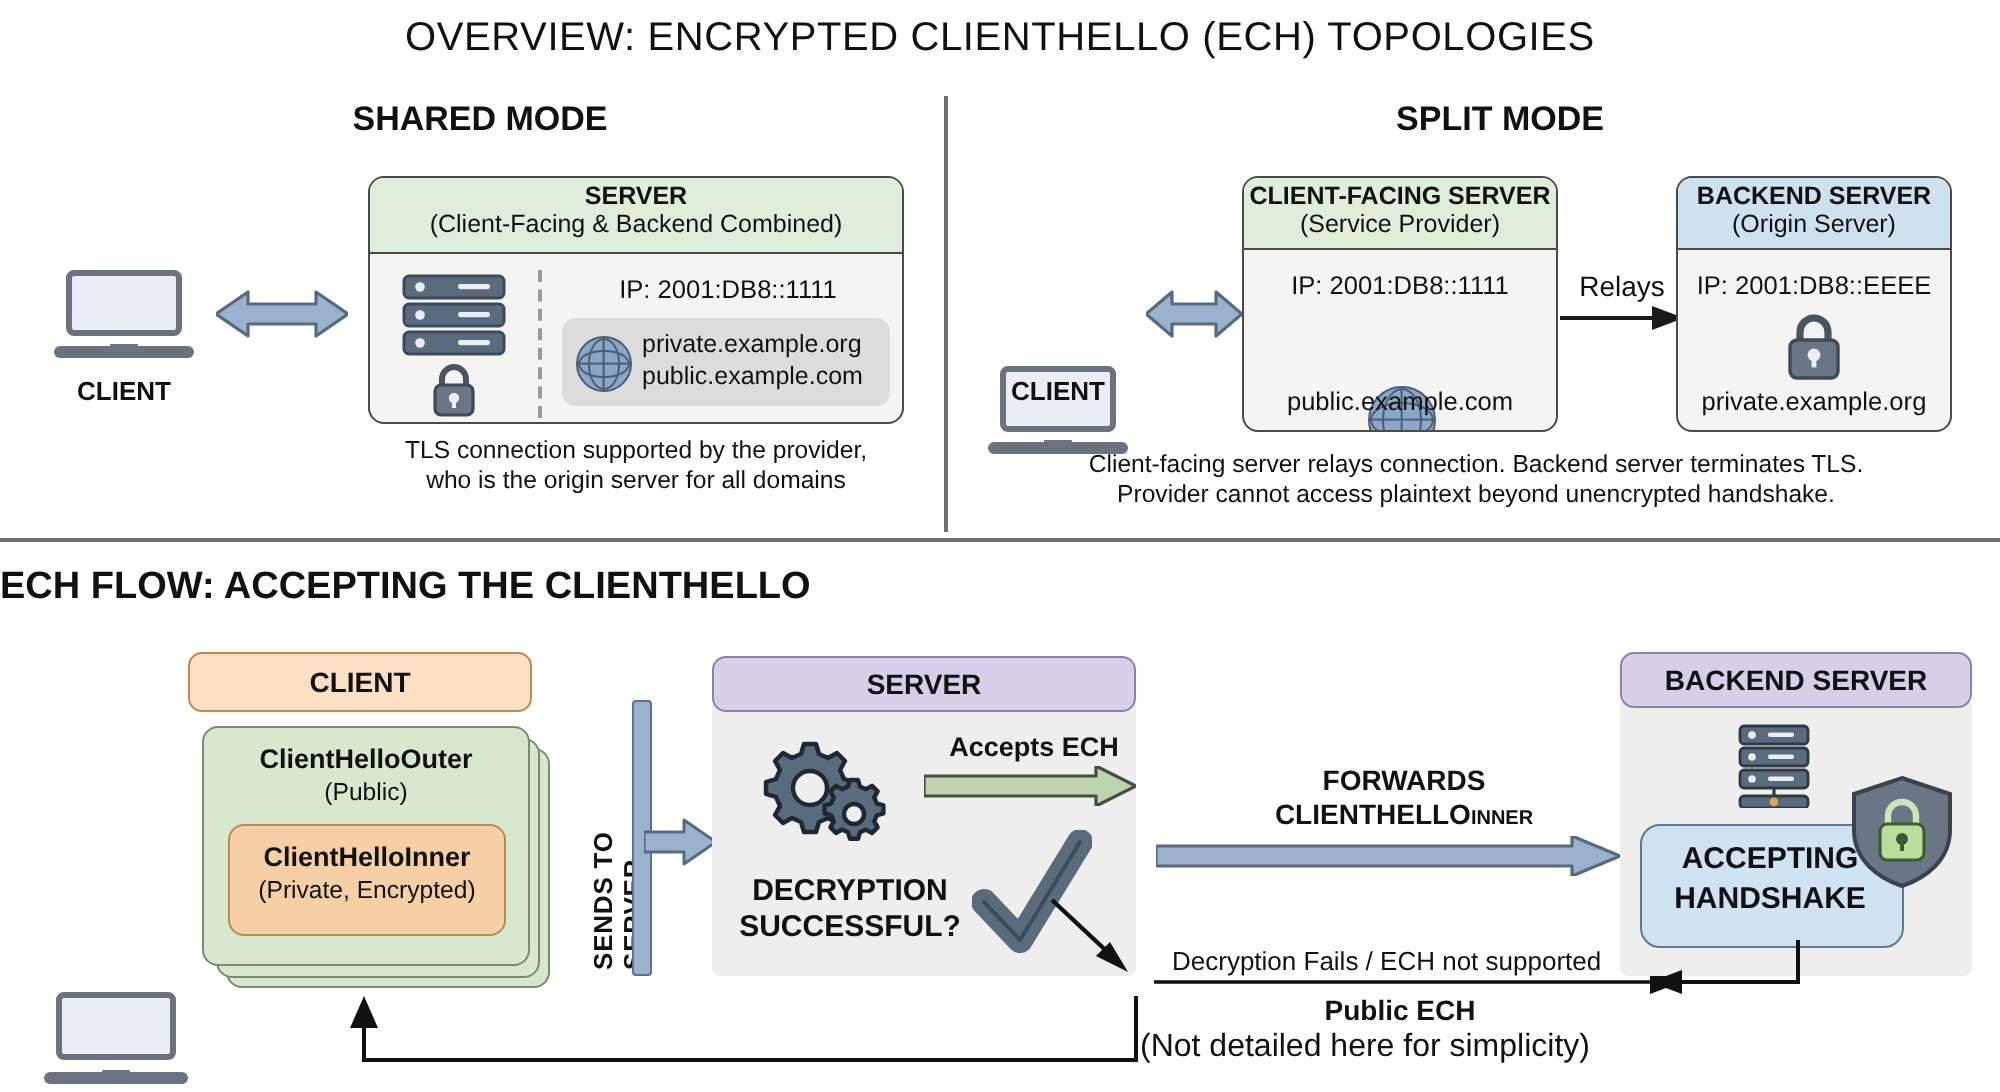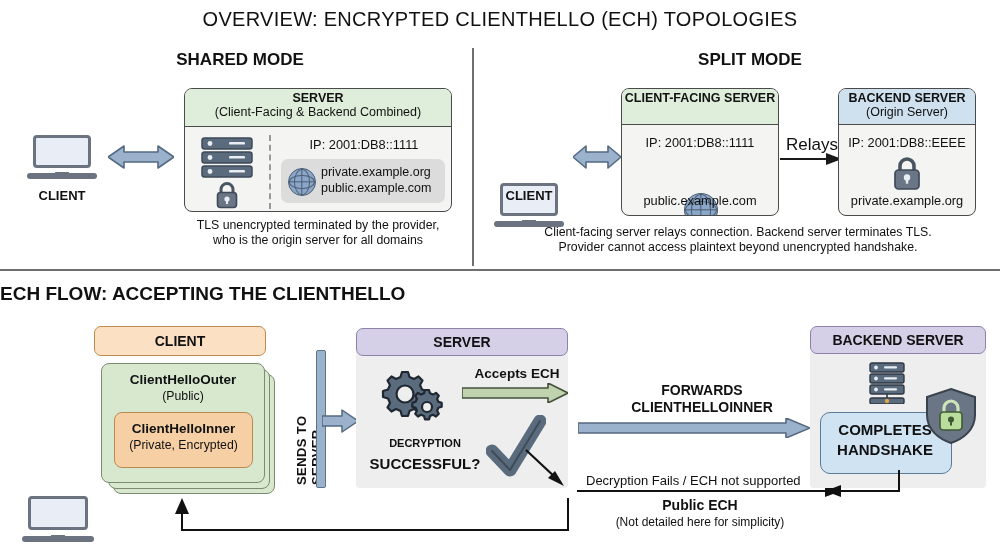--- a/index.html
+++ b/index.html
@@ -10,21 +10,21 @@
   .modetitle{font-size:17px;font-weight:bold;text-align:center;}
   .divv{background:#6f6f6f;}
   .box{border:1.6px solid #4a4a4a;border-radius:8px;box-sizing:border-box;background:#f4f4f2;overflow:hidden;}
   .boxhead{text-align:center;border-bottom:1.5px solid #4a4a4a;box-sizing:border-box;padding:2px 0 3px;}
   .boxhead .h1{font-size:12.5px;font-weight:bold;line-height:14px;}
   .boxhead .h2{font-size:12.5px;line-height:14px;}
   .green{background:#dfeedb;}
   .blue{background:#cfe0ee;}
   .purple{background:#d6cfe8;}
   .orange{background:#fbe0c3;}
-  .small{font-size:17px;}
+  .small{font-size:14px;}
   .cap{font-size:12.3px;text-align:center;line-height:15px;}
   .clabel{font-size:13px;font-weight:bold;text-align:center;}
   
   .laptop{position:relative;}
   .lt-screen{position:absolute;left:8%;top:4%;width:84%;height:68%;border:3px solid #6b7280;border-radius:4px;background:#e8edf6;box-sizing:border-box;}
   .lt-base{position:absolute;left:0;bottom:4%;width:100%;height:12%;background:#6b7280;border-radius:3px;}
   .lt-notch{position:absolute;left:40%;bottom:12%;width:20%;height:6%;background:#6b7280;border-radius:0 0 3px 3px;}
   
   .dash{border-left:2px dashed #9a9a9a;}
   .globe{border-radius:50%;background:#8aa6c8;border:1.5px solid #4d5d73;position:relative;overflow:hidden;}
@@ -102,39 +102,40 @@
   <div class="abs dompill" style="left:96px;top:70px;width:164px;height:44px;">
     <div class="abs globe" style="left:7px;top:9px;width:26px;height:26px;">
         <i></i>
         <u></u>
       </div>
     <div class="abs domtxt" style="left:40px;top:6px;">private.example.org</div>
     <div class="abs domtxt" style="left:40px;top:22px;">public.example.com</div>
   </div>
 </div>
 
-<div class="abs cap" style="left:160px;top:218px;width:316px;">TLS unencrypted terminated by the provider,</div>
+<div class="abs cap" style="left:160px;top:218px;width:316px;">TLS connection supported by the provider,</div>
 <div class="abs cap" style="left:160px;top:233px;width:316px;">who is the origin server for all domains</div>
 
 <div class="abs modetitle" style="left:650px;top:50px;width:200px;">SPLIT MODE</div>
 
 <div class="abs laptop" style="left:494px;top:133px;width:70px;height:48px;">
   <div class="lt-screen"></div>
     <div class="lt-notch"></div>
     <div class="lt-base"></div>
 </div>
 <div class="abs clabel" style="left:489px;top:188px;width:80px;">CLIENT</div>
 
 <svg class="abs" style="left:573px;top:143px;" width="48" height="28" viewBox="0 0 48 28">
   <polygon points="0,14 13,3 13,9 35,9 35,3 48,14 35,25 35,19 13,19 13,25" fill="#9bb2cc" stroke="#566a80" stroke-width="1.6" stroke-linejoin="round"></polygon>
 </svg>
 
 <div class="abs box" style="left:621px;top:88px;width:158px;height:128px;">
   <div class="boxhead green" style="height:36px;">
     <div class="h1">CLIENT-FACING SERVER</div>
+    <div class="h2">(Service Provider)</div>
   </div>
   <div class="abs ipline" style="left:0;top:46px;width:156px;">IP: 2001:DB8::1111</div>
   <div class="abs globe" style="left:62px;top:68px;width:32px;height:32px;">
       <i></i>
       <u></u>
     </div>
   <div class="abs ipline" style="left:0;top:104px;width:156px;">public.example.com</div>
 </div>
 
 <div class="abs small" style="left:786px;top:135px;width:50px;text-align:center;">Relays</div>
@@ -200,49 +201,49 @@
     <path d="M55 32 l4 0 1 3.3 3 1.3 3-1.7 2.8 2.8 -1.7 3 1.3 3 3.3 1 0 4 -3.3 1 -1.3 3 1.7 3 -2.8 2.8 -3-1.7 -3 1.3 -1 3.3 -4 0 -1-3.3 -3-1.3 -3 1.7 -2.8-2.8 1.7-3 -1.3-3 -3.3-1 0-4 3.3-1 1.3-3 -1.7-3 2.8-2.8 3 1.7 3-1.3z" transform="translate(-6,-8)"></path>
     <circle cx="51" cy="41" r="5" fill="#efeeee"></circle>
   </g>
 </svg>
 
 <div class="abs" style="left:462px;top:366px;width:110px;font-weight:bold;font-size:13.5px;text-align:center;">Accepts ECH</div>
 <svg class="abs" style="left:462px;top:383px;" width="106" height="20" viewBox="0 0 106 20">
   <polygon points="0,5 86,5 86,0 106,10 86,20 86,15 0,15" fill="#bed3ae" stroke="#46503c" stroke-width="1.6" stroke-linejoin="round"></polygon>
 </svg>
 
-<div class="abs" style="left:366px;top:437px;width:118px;font-weight:bold;font-size:11px;text-align:center;">DECRYPTION</div>
+<div class="abs" style="left:366px;top:437px;width:118px;font-weight:bold;font-size:15px;text-align:center;">DECRYPTION</div>
 <div class="abs" style="left:366px;top:455px;width:118px;font-weight:bold;font-size:15px;text-align:center;">SUCCESSFUL?</div>
 
 <svg class="abs" style="left:486px;top:415px;" width="60" height="62" viewBox="0 0 60 62">
   <path d="M6 36 L24 55 L54 6" fill="none" stroke="#5a6b7d" stroke-width="13" stroke-linecap="round" stroke-linejoin="round"></path>
   <path d="M6 36 L24 55 L54 6" fill="none" stroke="#2b323a" stroke-width="2" stroke-linecap="round" stroke-linejoin="round" opacity=".55"></path>
 </svg>
 
 <svg class="abs" style="left:524px;top:448px;" width="46" height="44" viewBox="0 0 46 44">
   <line x1="2" y1="2" x2="33" y2="31" stroke="#111" stroke-width="2.2"></line>
   <polygon points="40,38 24,30 31,23" fill="#111"></polygon>
 </svg>
 
 <div class="abs" style="left:592px;top:382px;width:220px;font-weight:bold;font-size:14px;text-align:center;">FORWARDS</div>
 <div class="abs" style="left:592px;top:399px;width:220px;font-weight:bold;font-size:14px;text-align:center;">
-  <span>CLIENTHELLO</span><span style="font-size:14px;">INNER</span>
+  <span>CLIENTHELLO</span><span style="font-size:10px;">INNER</span>
 </div>
 <svg class="abs" style="left:578px;top:418px;" width="232" height="20" viewBox="0 0 232 20">
   <polygon points="0,5 208,5 208,0 232,10 208,20 208,15 0,15" fill="#9bb2cc" stroke="#566a80" stroke-width="1.6" stroke-linejoin="round"></polygon>
 </svg>
 
 <div class="abs thin" style="left:586px;top:473px;width:280px;">Decryption Fails / ECH not supported</div>
 <svg class="abs" style="left:577px;top:483px;" width="266" height="16" viewBox="0 0 266 16">
   <line x1="0" y1="8" x2="250" y2="8" stroke="#111" stroke-width="1.8"></line>
   <polygon points="264,8 248,2 248,14" fill="#111"></polygon>
 </svg>
 
 <div class="abs" style="left:590px;top:497px;width:220px;font-weight:bold;font-size:14px;text-align:center;">Public ECH</div>
-<div class="abs" style="left:570px;top:515px;width:260px;font-size:12px;text-align:center;">(Not detailed here for simplicity)</div>
+<div class="abs" style="left:570px;top:515px;width:260px;font-size:16px;">(Not detailed here for simplicity)</div>
 
 <div class="abs" style="left:810px;top:350px;width:176px;height:138px;background:#efeeee;border-radius:4px;"></div>
 <div class="abs tag purple" style="left:810px;top:326px;width:176px;height:28px;border-color:#8e82ab;">BACKEND SERVER</div>
 
 <svg class="abs" style="left:864px;top:362px;" width="46" height="42" viewBox="0 0 46 42">
   <g stroke="#2f3944" stroke-width="1.4" fill="#5a6b7d">
     <rect x="6" y="1" width="34" height="9" rx="2"></rect>
     <rect x="6" y="12" width="34" height="9" rx="2"></rect>
     <rect x="6" y="23" width="34" height="9" rx="2"></rect>
   </g>
@@ -253,21 +254,21 @@
     <rect x="20" y="4.3" width="13" height="2.2" rx="1"></rect>
     <rect x="20" y="15.3" width="13" height="2.2" rx="1"></rect>
     <rect x="20" y="26.3" width="13" height="2.2" rx="1"></rect>
   </g>
   <line x1="23" y1="32" x2="23" y2="37" stroke="#2f3944" stroke-width="1.6"></line>
   <rect x="6" y="36" width="34" height="6" rx="2" fill="#5a6b7d" stroke="#2f3944" stroke-width="1.4"></rect>
   <circle cx="23" cy="39" r="2.2" fill="#e0a54a"></circle>
 </svg>
 
 <div class="abs" style="left:820px;top:412px;width:130px;height:60px;background:#cfe3f2;border:1.7px solid #5a7a95;border-radius:10px;">
-  <div class="abs" style="left:0;top:8px;width:128px;font-weight:bold;font-size:15px;text-align:center;">COMPLETES</div>
+  <div class="abs" style="left:0;top:8px;width:128px;font-weight:bold;font-size:15px;text-align:center;">ACCEPTING</div>
   <div class="abs" style="left:0;top:28px;width:128px;font-weight:bold;font-size:15px;text-align:center;">HANDSHAKE</div>
 </div>
 
 <svg class="abs" style="left:925px;top:387px;" width="52" height="58" viewBox="0 0 52 58">
   <path d="M26 2 L50 10 V28 C50 43 38 52 26 56 C14 52 2 43 2 28 V10 Z" fill="#6a7685" stroke="#39424d" stroke-width="2"></path>
   <path d="M19 26 V21 a7 7 0 0 1 14 0 V26" fill="none" stroke="#cfe3b8" stroke-width="3.2"></path>
   <rect x="15" y="25" width="22" height="18" rx="3.5" fill="#b9dd9c" stroke="#3f5a33" stroke-width="1.6"></rect>
   <circle cx="26" cy="32.5" r="3" fill="#3f5a33"></circle>
   <rect x="25" y="32.5" width="2" height="6" fill="#3f5a33"></rect>
 </svg>

